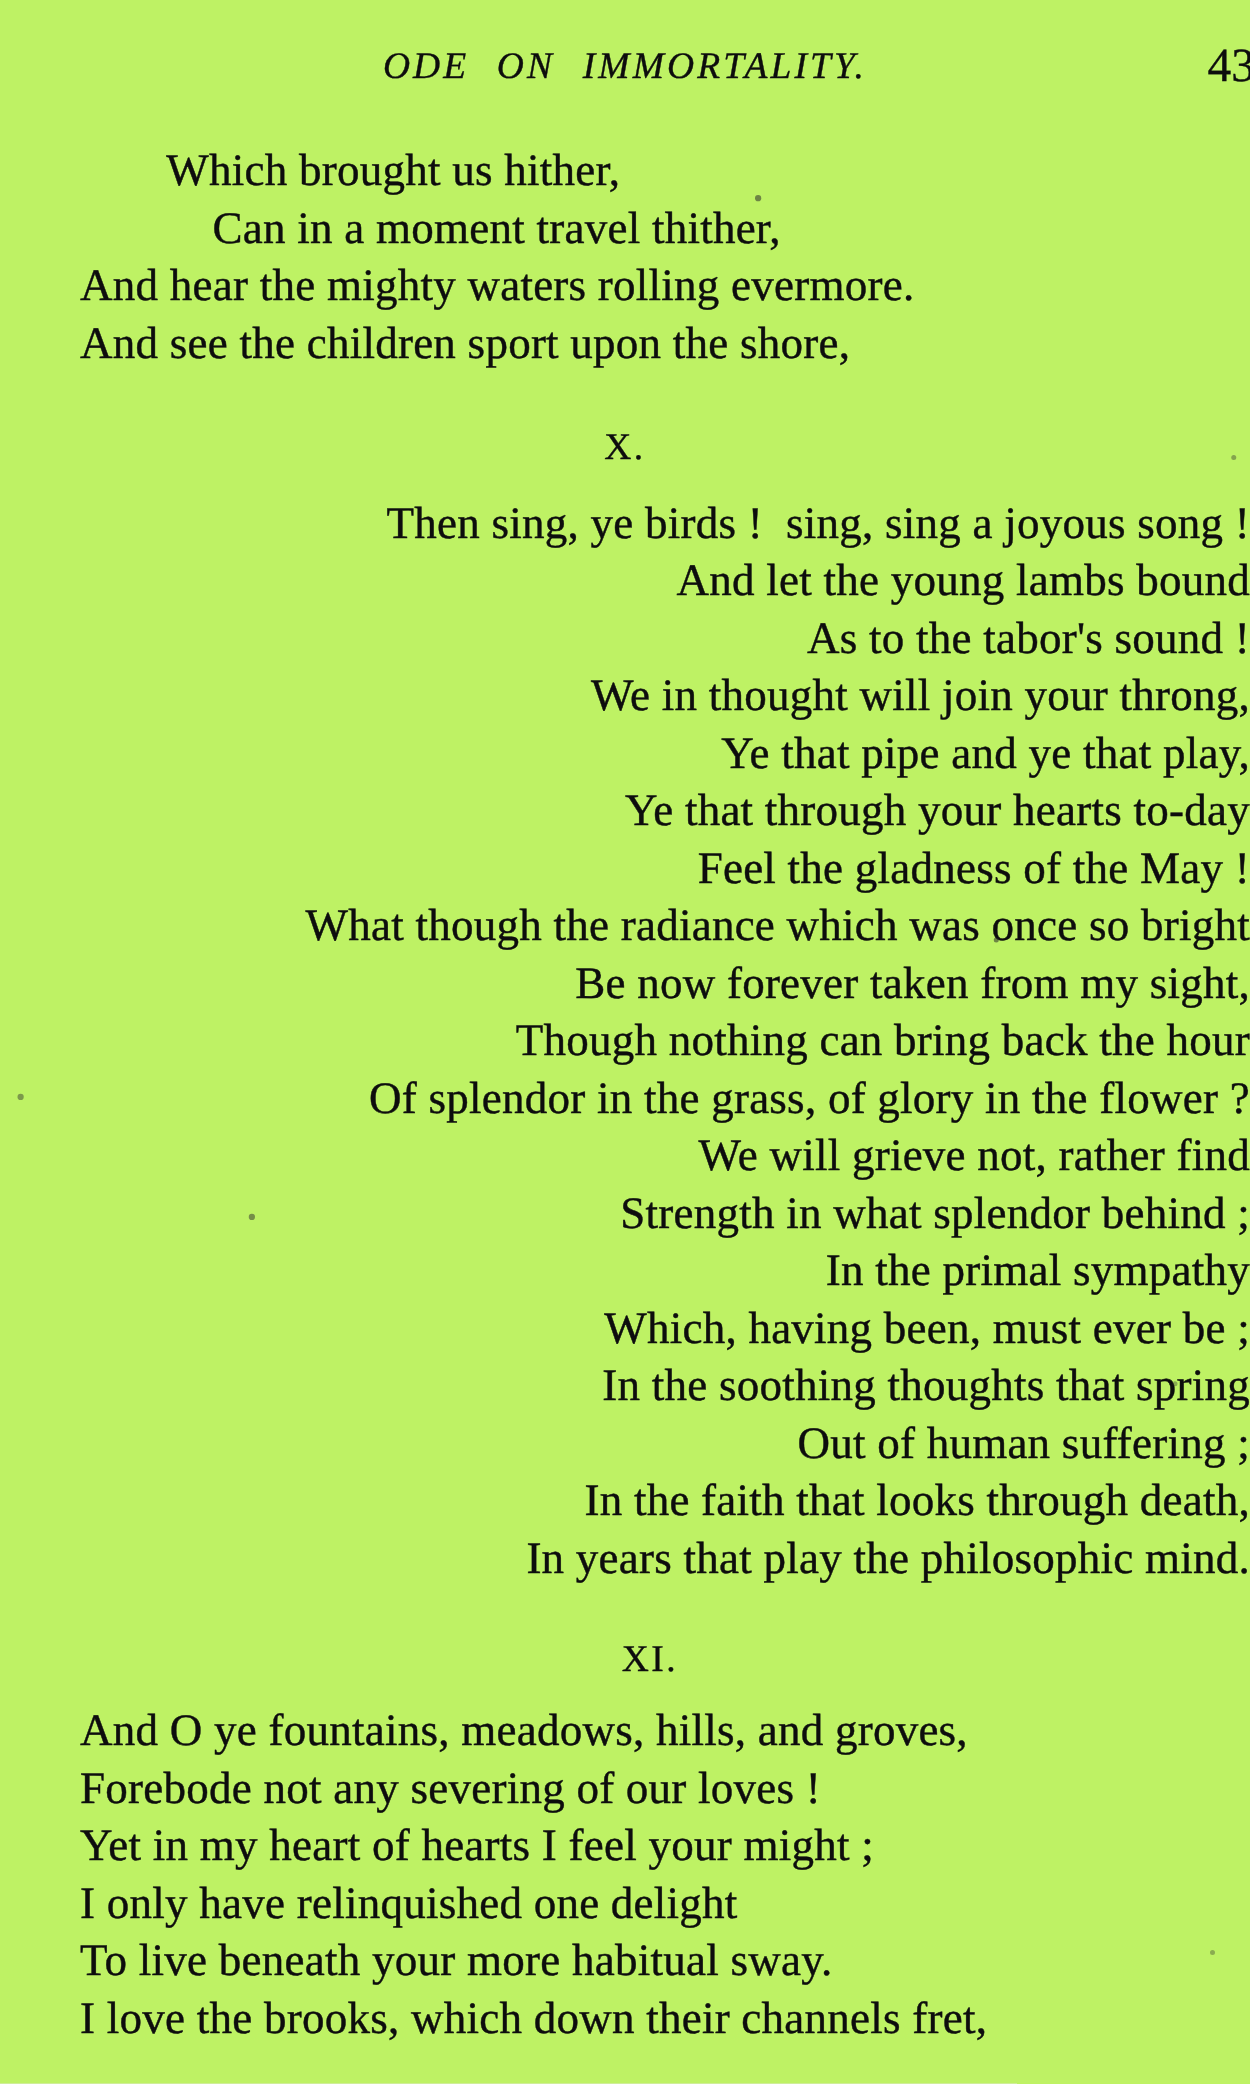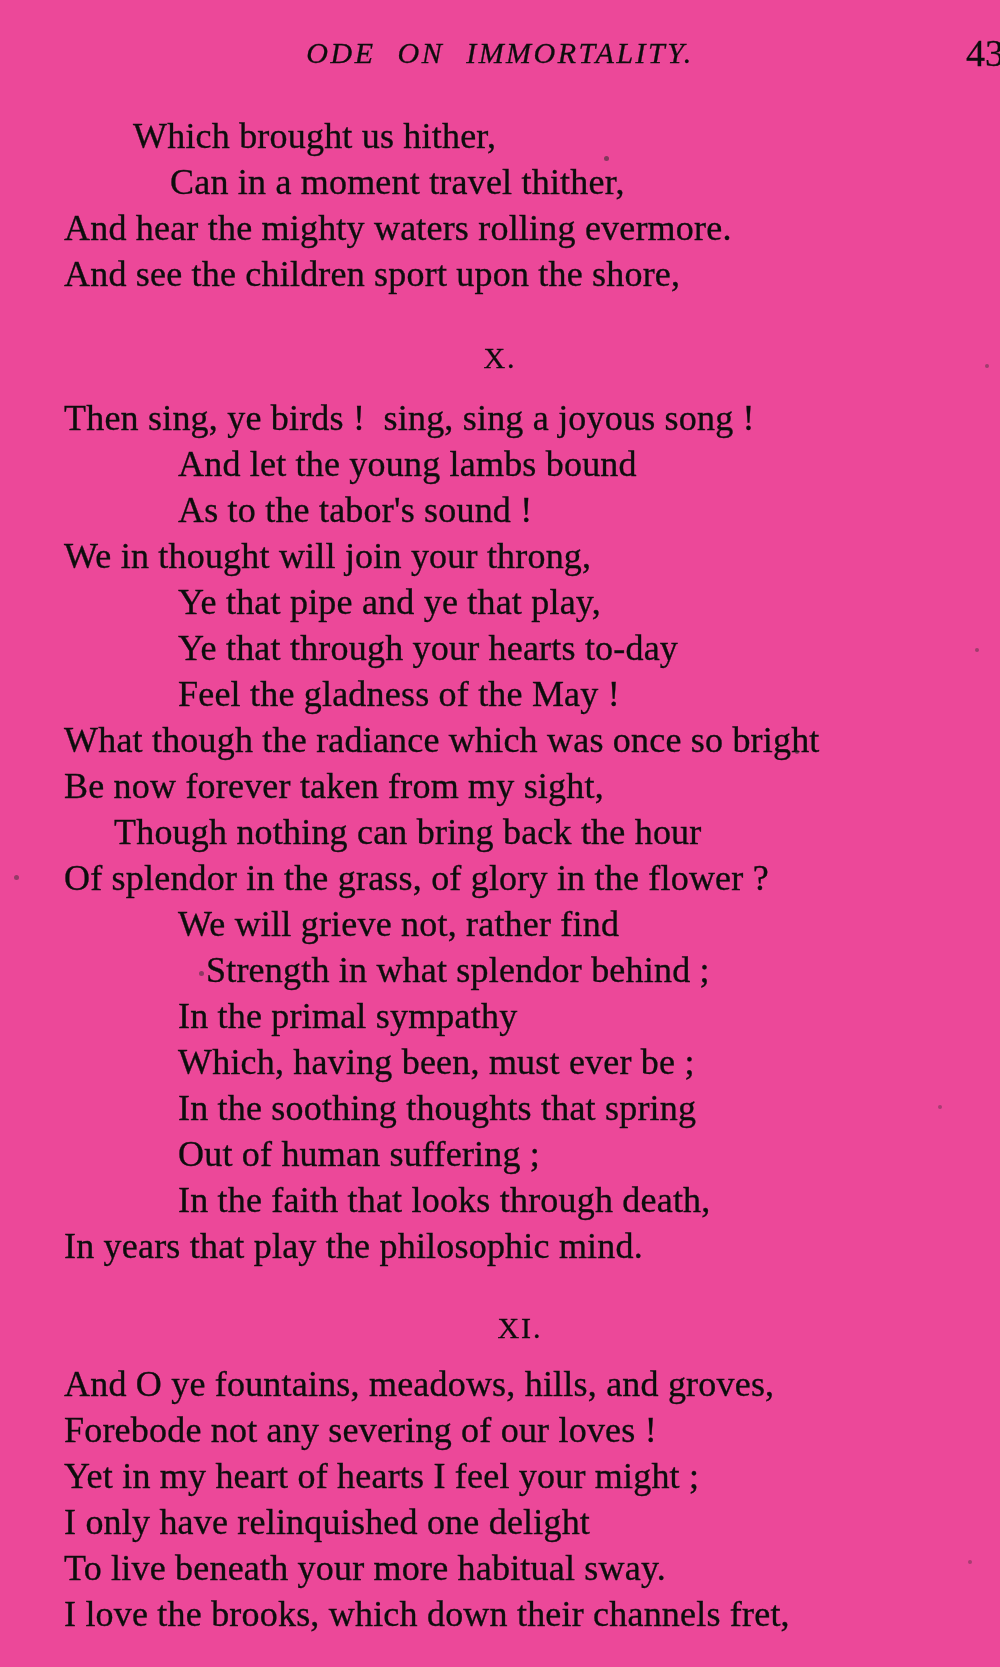--- a/index.html
+++ b/index.html
@@ -1,20 +1,20 @@
 <!DOCTYPE html>
 <html><head>
 <meta charset="utf-8">
 <style>
   html,body{margin:0;padding:0;background:#e9e9e6;}
   .page{
     position:relative;
     width:1000px;height:1667px;
     margin:0 auto;
-    background:#ec4899;
+    background:#bef264;
     overflow:hidden;
     font-family:"Liberation Serif", serif;
     color:#0d0d0d;
   }
   
   .running-head{position:absolute;top:30px;left:0;width:1000px;height:46px;}
   .head-title{
     position:absolute;top:6px;left:0;width:1000px;
     text-align:center;
     font-style:italic;
@@ -46,21 +46,21 @@
   .stanza-ix{top:113px;}
   .numeral{
     position:absolute;left:0;width:1000px;
     text-align:center;
     font-size:30px;line-height:34px;
     letter-spacing:2px;
     -webkit-text-stroke:.3px #121212;
   }
   .num-x{top:341px;}
   .num-xi{top:1311px;padding-left:20px;}
-  .stanza-x{top:395px;}
+  .stanza-x{top:395px;text-align:right;}
   .stanza-xi{top:1361px;}
   
   .speck{position:absolute;background:#2c2c2c;border-radius:50%;}
 </style>
 </head>
 <body>
 
 <div class="page">
 
   <div class="running-head">

